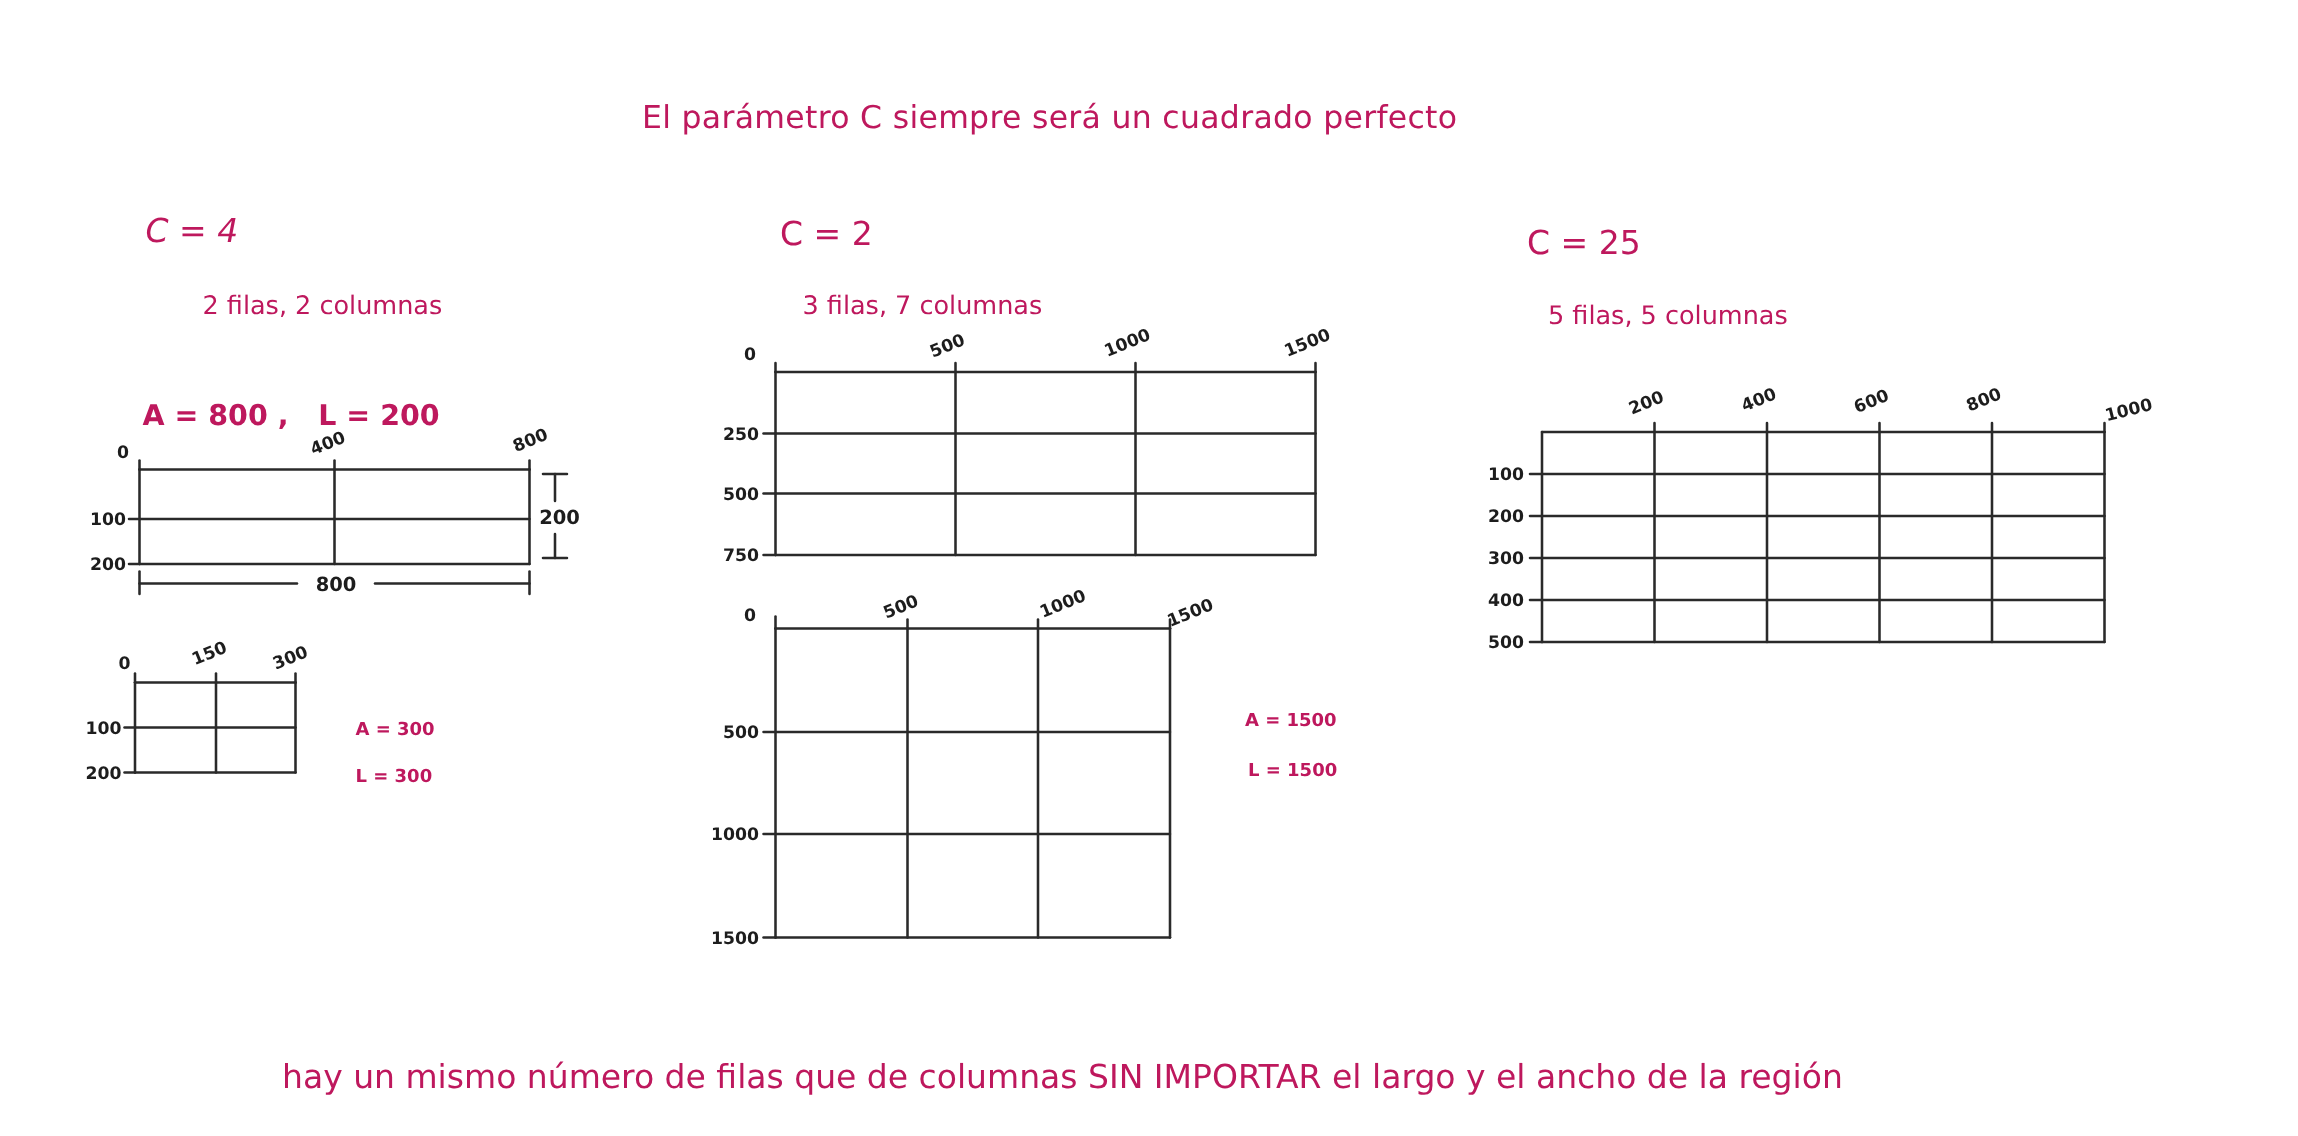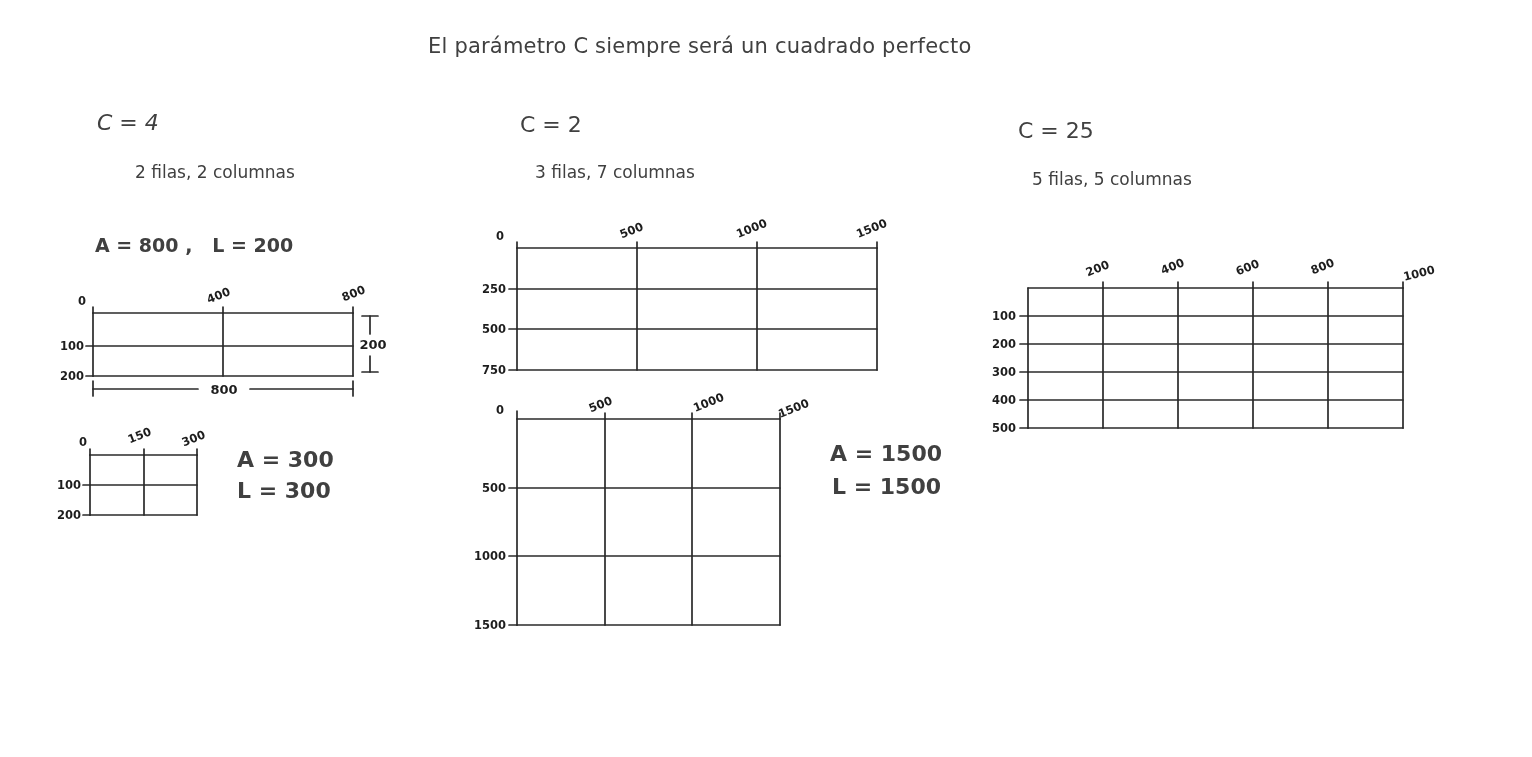--- a/index.html
+++ b/index.html
@@ -1,25 +1,25 @@
 <!DOCTYPE html>
 <html><head>
 <meta charset="utf-8">
 <style>
   html, body { margin:0; padding:0; background:#ffffff; }
   .canvas {
     position:relative; width:1532px; height:757px; background:#ffffff;
     overflow:hidden; font-family:"DejaVu Sans", sans-serif; color:#1d1d1d;
   }
-  .hand { position:absolute; white-space:pre; color:#404040; }
+  .hand { position:absolute; white-space:pre; color:#be185d;margin-top:32px; }
   .title  { font-size:21px; letter-spacing:.2px; }
   .clabel { font-size:22px; }
   .note   { font-size:17px; }
   .params { font-size:19px; font-weight:bold; }
-  .side   { font-size:22px; font-weight:bold; }
+  .side   { font-size:12px; font-weight:bold; }
   .footer { font-size:22px; }
   svg.grid { position:absolute; overflow:visible; }
   svg.grid line { stroke:#2a2a2a; stroke-width:1.7; stroke-linecap:round; }
   svg.grid text {
     font-family:"DejaVu Sans", sans-serif; font-weight:bold;
     fill:#1d1d1d; font-size:11.5px;
   }
   svg.grid text.dim { font-size:13px; }
 </style>
 </head>
@@ -195,14 +195,15 @@
     <text x="281" y="18" text-anchor="middle" transform="rotate(-22 281 18)">600</text>
     <text x="356" y="17" text-anchor="middle" transform="rotate(-22 356 17)">800</text>
     <text x="452" y="24" text-anchor="middle" transform="rotate(-14 452 24)">1000</text>
     <text x="48" y="67" text-anchor="end">100</text>
     <text x="48" y="95" text-anchor="end">200</text>
     <text x="48" y="123" text-anchor="end">300</text>
     <text x="48" y="151" text-anchor="end">400</text>
     <text x="48" y="179" text-anchor="end">500</text>
   </svg>
 
+  <div class="hand footer" style="left:188px; top:674px;">hay un mismo número de filas que de columnas SIN IMPORTAR el largo y el ancho de la región</div>
 
 </div>
 
 </body></html>

